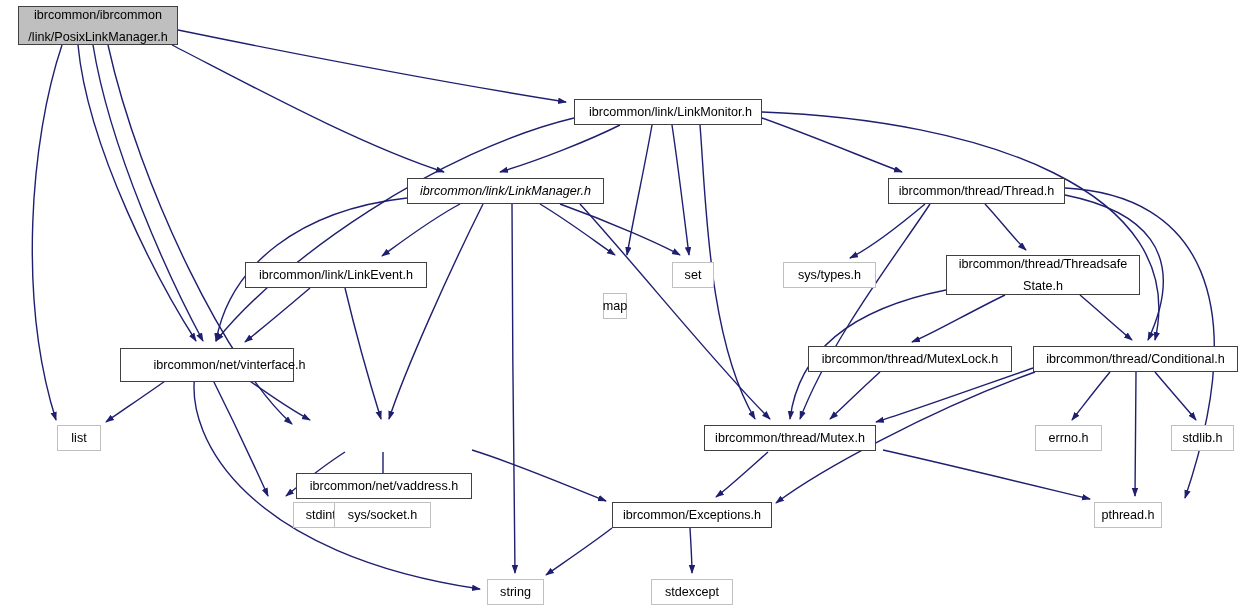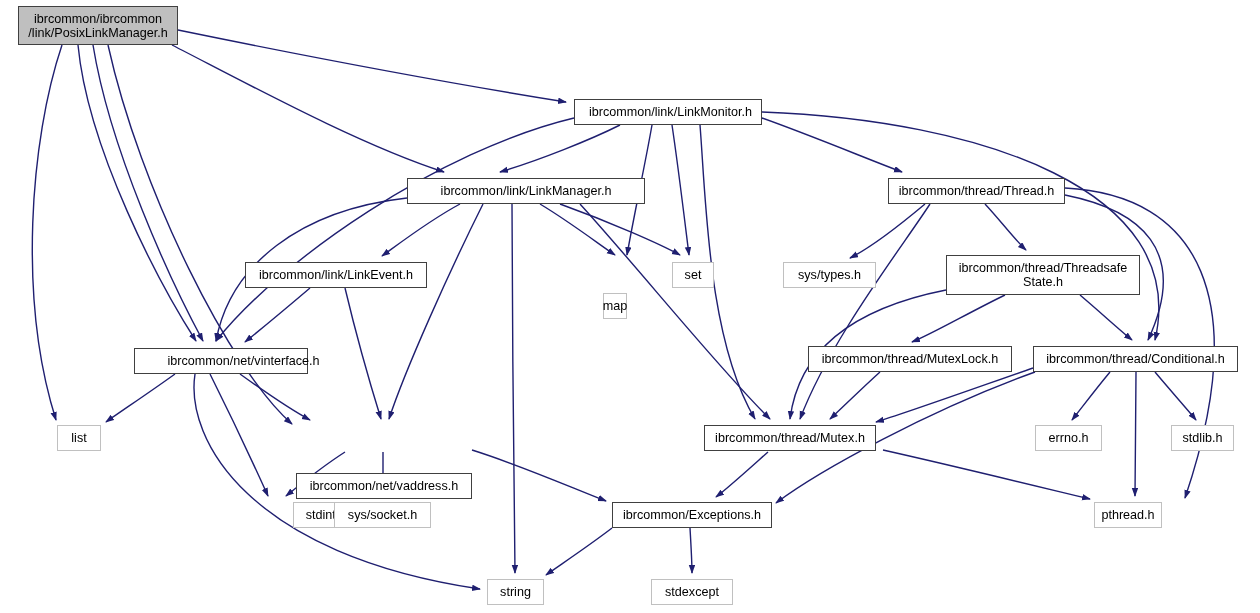--- a/index.html
+++ b/index.html
@@ -24,21 +24,21 @@
     pointer-events: none;
   }
   .node {
     position: absolute;
     box-sizing: border-box;
     display: flex;
     align-items: center;
     justify-content: center;
     text-align: center;
     font-size: 12.6px;
-    line-height: 14px;
+    line-height: 22px;
     color: #000000;
     background: #ffffff;
     border: 1px solid #c0c0c0;
     white-space: pre-line;
     padding: 0 3px;
     z-index: 5;
   }
   .node.strong {
     border: 1.5px solid #404040;
   }
@@ -152,29 +152,29 @@
       <path d="M612,528 C590,545 560,565 546,575"></path>
 
       <path d="M690,528 C691,545 692,563 692,573"></path>
     </g>
   </svg>
 
   <div id="nodes">
       <div class="node root" style="left: 18px; top: 6px; width: 160px; height: 39px;">ibrcommon/ibrcommon
 /link/PosixLinkManager.h</div>
       <div class="node strong" style="left: 574px; top: 99px; width: 188px; height: 26px; padding-left: 8px;">ibrcommon/link/LinkMonitor.h</div>
-      <div class="node strong" style="left: 407px; top: 178px; width: 238px; height: 26px;">ibrcommon/link/LinkManager.h</div>
+      <div class="node strong" style="left: 407px; top: 178px; width: 197px; height: 26px; font-style: italic;">ibrcommon/link/LinkManager.h</div>
       <div class="node strong" style="left: 888px; top: 178px; width: 177px; height: 26px;">ibrcommon/thread/Thread.h</div>
       <div class="node strong" style="left: 245px; top: 262px; width: 182px; height: 26px;">ibrcommon/link/LinkEvent.h</div>
       <div class="node" style="left: 603px; top: 276px; width: 24px; height: 26px; margin-top: 17px;">map</div>
       <div class="node" style="left: 672px; top: 262px; width: 42px; height: 26px;">set</div>
       <div class="node" style="left: 783px; top: 262px; width: 93px; height: 26px;">sys/types.h</div>
       <div class="node strong" style="left: 946px; top: 255px; width: 194px; height: 40px;">ibrcommon/thread/Threadsafe
 State.h</div>
-      <div class="node strong" style="left: 134px; top: 348px; width: 174px; height: 26px; padding-left: 48px;">ibrcommon/net/vinterface.h</div>
+      <div class="node strong" style="left: 120px; top: 348px; width: 174px; height: 34px; padding-left: 48px;">ibrcommon/net/vinterface.h</div>
       <div class="node strong" style="left: 808px; top: 346px; width: 204px; height: 26px;">ibrcommon/thread/MutexLock.h</div>
       <div class="node strong" style="left: 1033px; top: 346px; width: 205px; height: 26px;">ibrcommon/thread/Conditional.h</div>
       <div class="node" style="left: 57px; top: 425px; width: 44px; height: 26px;">list</div>
       <div class="node strong" style="left: 296px; top: 425px; width: 176px; height: 26px; margin-top: 48px;">ibrcommon/net/vaddress.h</div>
       <div class="node strong" style="left: 704px; top: 425px; width: 172px; height: 26px;">ibrcommon/thread/Mutex.h</div>
       <div class="node" style="left: 1035px; top: 425px; width: 67px; height: 26px;">errno.h</div>
       <div class="node" style="left: 1171px; top: 425px; width: 63px; height: 26px;">stdlib.h</div>
       <div class="node" style="left: 245px; top: 502px; width: 66px; height: 26px; margin-left: 48px;">stdint.h</div>
       <div class="node" style="left: 334px; top: 502px; width: 97px; height: 26px;">sys/socket.h</div>
       <div class="node strong" style="left: 612px; top: 502px; width: 160px; height: 26px;">ibrcommon/Exceptions.h</div>

